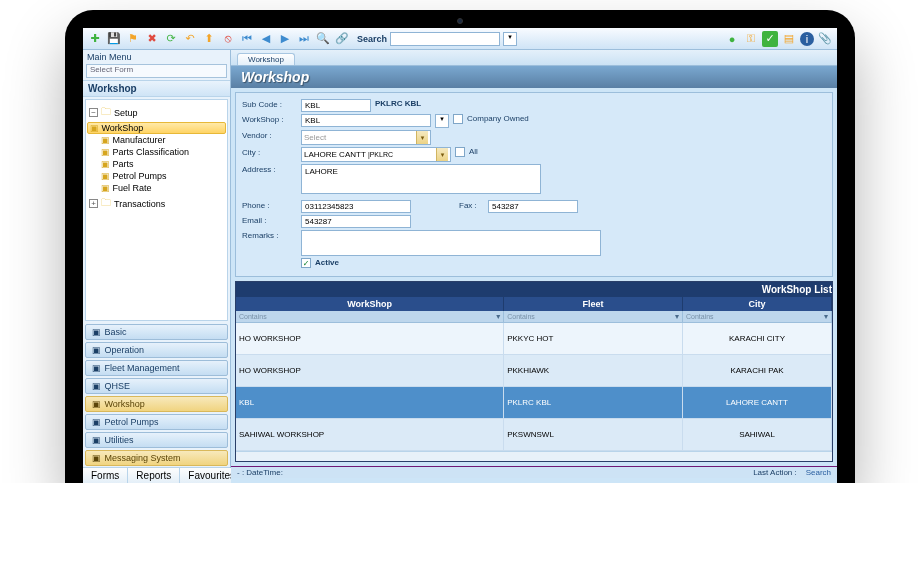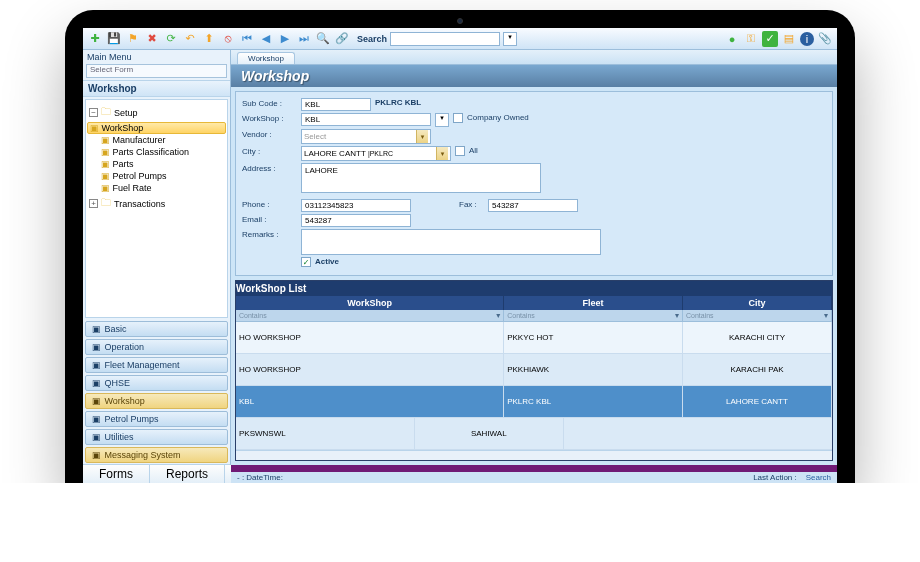--- a/index.html
+++ b/index.html
@@ -196,23 +196,23 @@
   border-color: #9dbdd9;
   color: #1b3f66;
 }
 .bottom-tabs {
   display: flex;
   border-top: 1px solid #b9d4ea;
   background: #eaf3fb;
 }
 .bt-tab {
   flex: 1;
-  font-size: 12px;
+  font-size: 10px;
   text-align: center;
-  padding: 2px 16px;
+  padding: 2px 8px;
   border-right: 1px solid #b9d4ea;
   background: linear-gradient(to bottom,#fdfdfd,#e4eff8);
   cursor: pointer;
 }
 
 
 .content {
   flex: 1;
   background: #cde5f7;
   display: flex;
@@ -317,21 +317,21 @@
 
 .list-wrap {
   margin: 0 4px 4px 4px;
   border: 1px solid #2a3f68;
 }
 .list-title {
   background: #1e3c6e;
   color: #fff;
   font-size: 10px;
   font-weight: bold;
-  text-align: left;
+  text-align: right;
   padding: 2px 0;
 }
 .grid-head {
   display: flex;
   background: #2a4e8c;
 }
 .gh-cell {
   color: #fff;
   font-size: 9px;
   font-weight: bold;
@@ -367,21 +367,21 @@
   padding: 11px 3px;
 }
 .scroll-ind {
   height: 10px;
   background: #e8f1f9;
   border-top: 1px solid #b9d4ea;
   position: relative;
 }
 .footer-bar {
   background: #cde3f5;
-  border-top: 7px solid #701a75;
+  border-top: 1px solid #701a75;
   font-size: 8px;
   color: #1b3f66;
   padding: 1px 6px;
   display: flex;
   justify-content: space-between;
 }
 .c1 { width: 45%; }
 .c2 { width: 30%; }
 .c3 { width: 25%; text-align: center; }
 </style>
@@ -597,20 +597,21 @@
                 <div class="dr-cell c1">HO WORKSHOP</div>
                 <div class="dr-cell c2">PKKHIAWK</div>
                 <div class="dr-cell c3">KARACHI PAK</div>
               </div>
               <div class="data-row sel">
                 <div class="dr-cell c1">KBL</div>
                 <div class="dr-cell c2">PKLRC KBL</div>
                 <div class="dr-cell c3">LAHORE CANTT</div>
               </div>
               <div class="data-row">
+                <div class="dr-cell c1">SAHIWAL WORKSHOP</div>
                 <div class="dr-cell c2">PKSWNSWL</div>
                 <div class="dr-cell c3">SAHIWAL</div>
               </div>
             </div>
           <div class="scroll-ind"></div>
         </div>
 
         <div class="footer-bar">
           <span>- : DateTime:</span>
           <span>

